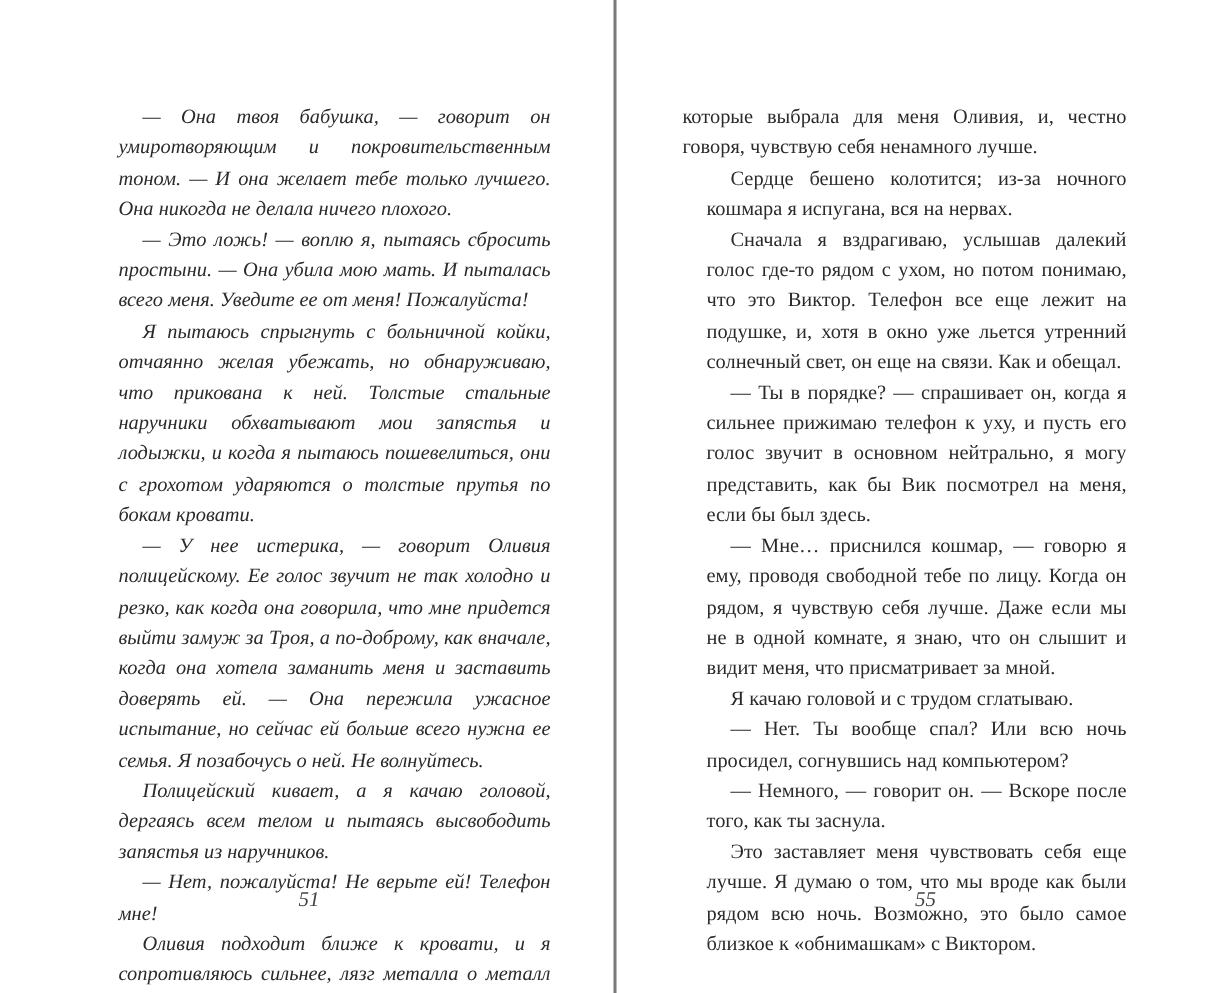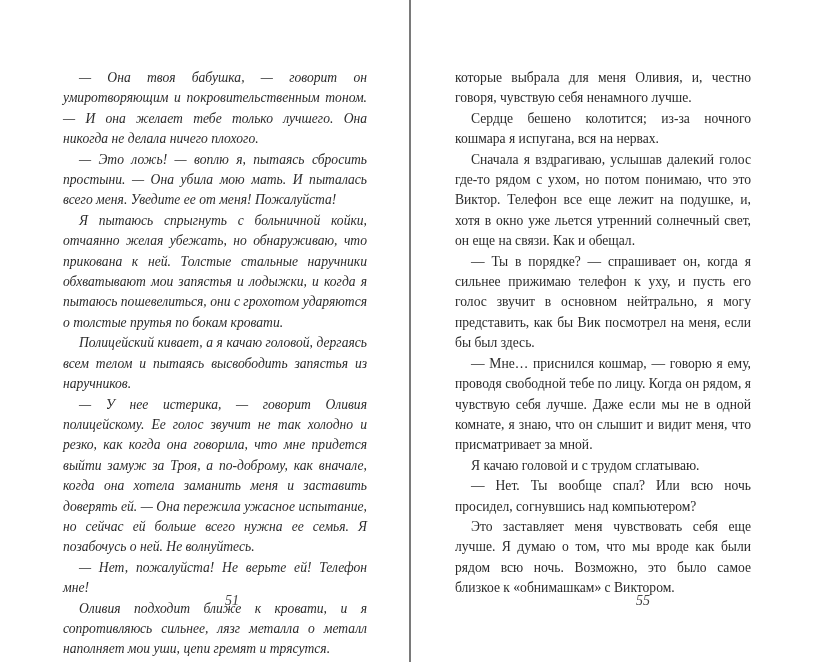--- a/index.html
+++ b/index.html
@@ -12,56 +12,57 @@
     }
     .page { position: absolute; top: 68px; }
     .page.left { left: 63px; width: 304px; }
     .page.right { left: 455px; width: 296px; }
     .col {
       font-family: "Liberation Serif", "DejaVu Serif", serif;
       font-size: 13.6px; line-height: 20.4px; text-align: justify;
       hyphens: manual;
     }
     .col p { margin: 0; }
-    .col p.ind { text-indent: 16px; }
+    .col p.ind { text-indent: 16px; margin-left: 16px; }
     .col p.noind { text-indent: 0; }
     .it { font-style: italic; }
     .pagenum {
       position: absolute; top: 593px; font-family: "Liberation Serif", serif; font-style: italic;
-      font-size: 14px; color: #444; text-align: right; width: 40px;
+      font-size: 14px; color: #444; text-align: left; width: 40px;
     }
     .pagenum.left { left: 199px; }
     .pagenum.right { left: 610px; font-style: italic; }
   </style>
 </head>
 <body>
 
 <div class="spine"></div>
 
 <div class="page left">
   <div class="col">
     <p class="ind it">— Она твоя бабушка, — говорит он умиротворяющим и покровительственным тоном. — И она желает тебе только лучшего. Она никогда не делала ничего плохого.</p>
     <p class="ind it">— Это ложь! — воплю я, пытаясь сбросить простыни. — Она убила мою мать. И пыталась всего меня. Уведите ее от меня! Пожалуйста!</p>
     <p class="ind it">Я пытаюсь спрыгнуть с больничной койки, отчаянно желая убежать, но обнаруживаю, что прикована к ней. Толстые стальные наручники обхватывают мои запястья и лодыжки, и когда я пытаюсь пошевелиться, они с грохотом ударяются о толстые прутья по бокам кровати.</p>
+    <p class="ind it">— У нее истерика, — говорит Оливия полицейскому. Ее голос звучит не так холодно и резко, как когда она говорила, что мне придется выйти замуж за Троя, а по-доброму, как вначале, когда она хотела заманить меня и заставить доверять ей. — Она пережила ужасное испытание, но сейчас ей больше всего нужна ее семья. Я позабочусь о ней. Не волнуйтесь.</p>
     <p class="ind it">Полицейский кивает, а я качаю головой, дергаясь всем телом и пытаясь высвободить запястья из наручников.</p>
-    <p class="ind it">— У нее истерика, — говорит Оливия полицейскому. Ее голос звучит не так холодно и резко, как когда она говорила, что мне придется выйти замуж за Троя, а по-доброму, как вначале, когда она хотела заманить меня и заставить доверять ей. — Она пережила ужасное испытание, но сейчас ей больше всего нужна ее семья. Я позабочусь о ней. Не волнуйтесь.</p>
     <p class="ind it">— Нет, пожалуйста! Не верьте ей! Телефон мне!</p>
     <p class="ind it">Оливия подходит ближе к кровати, и я сопротивляюсь сильнее, лязг металла о металл наполняет мои уши, цепи гремят и трясутся.</p>
     <p class="ind it">Но деваться некуда. Она приближается ко мне.</p>
 
   </div>
 </div>
 <div class="pagenum left">51</div>
 
 <div class="page right">
   <div class="col">
     <p class="noind">которые выбрала для меня Оливия, и, честно говоря, чувствую себя ненамного лучше.</p>
     <p class="ind">Сердце бешено колотится; из-за ночного кошмара я испугана, вся на нервах.</p>
     <p class="ind">Сначала я вздрагиваю, услышав далекий голос где-то рядом с ухом, но потом понимаю, что это Виктор. Телефон все еще лежит на подушке, и, хотя в окно уже льется утренний солнечный свет, он еще на связи. Как и обещал.</p>
     <p class="ind">— Ты в порядке? — спрашивает он, когда я сильнее прижимаю телефон к уху, и пусть его голос звучит в основном нейтрально, я могу представить, как бы Вик посмотрел на меня, если бы был здесь.</p>
     <p class="ind">— Мне… приснился кошмар, — говорю я ему, проводя свободной тебе по лицу. Когда он рядом, я чувствую себя лучше. Даже если мы не в одной комнате, я знаю, что он слышит и видит меня, что присматривает за мной.</p>
     <p class="ind">Я качаю головой и с трудом сглатываю.</p>
     <p class="ind">— Нет. Ты вообще спал? Или всю ночь просидел, согнувшись над компьютером?</p>
+    <p class="ind">— Немного, — говорит он. — Вскоре после того, как ты заснула.</p>
     <p class="ind">Это заставляет меня чувствовать себя еще лучше. Я думаю о том, что мы вроде как были рядом всю ночь. Возможно, это было самое близкое к «обнимашкам» с Виктором.</p>
 
   </div>
 </div>
 <div class="pagenum right">55</div>
 
 </body></html>

